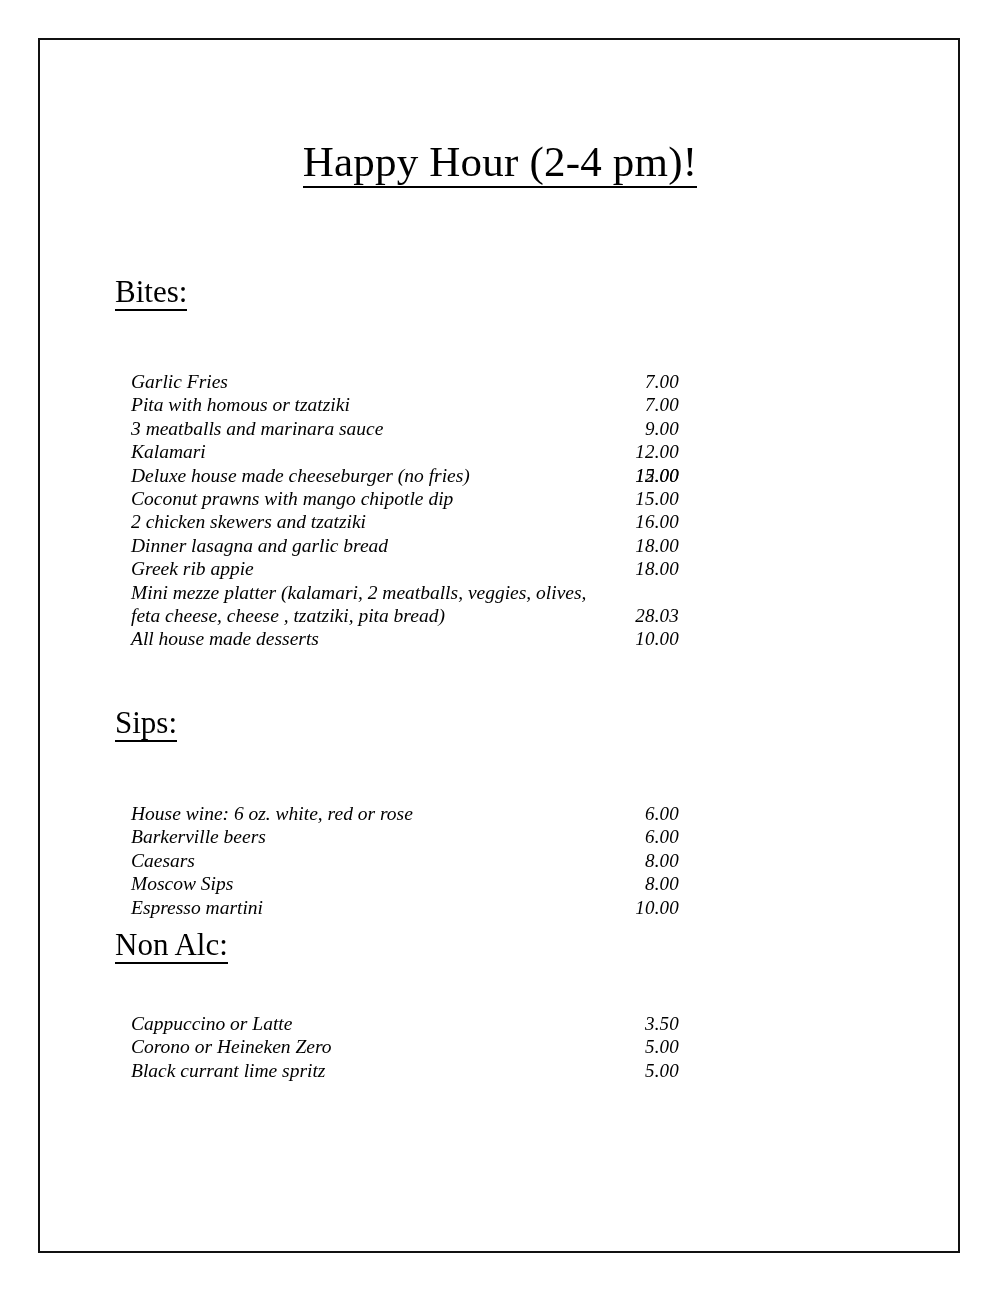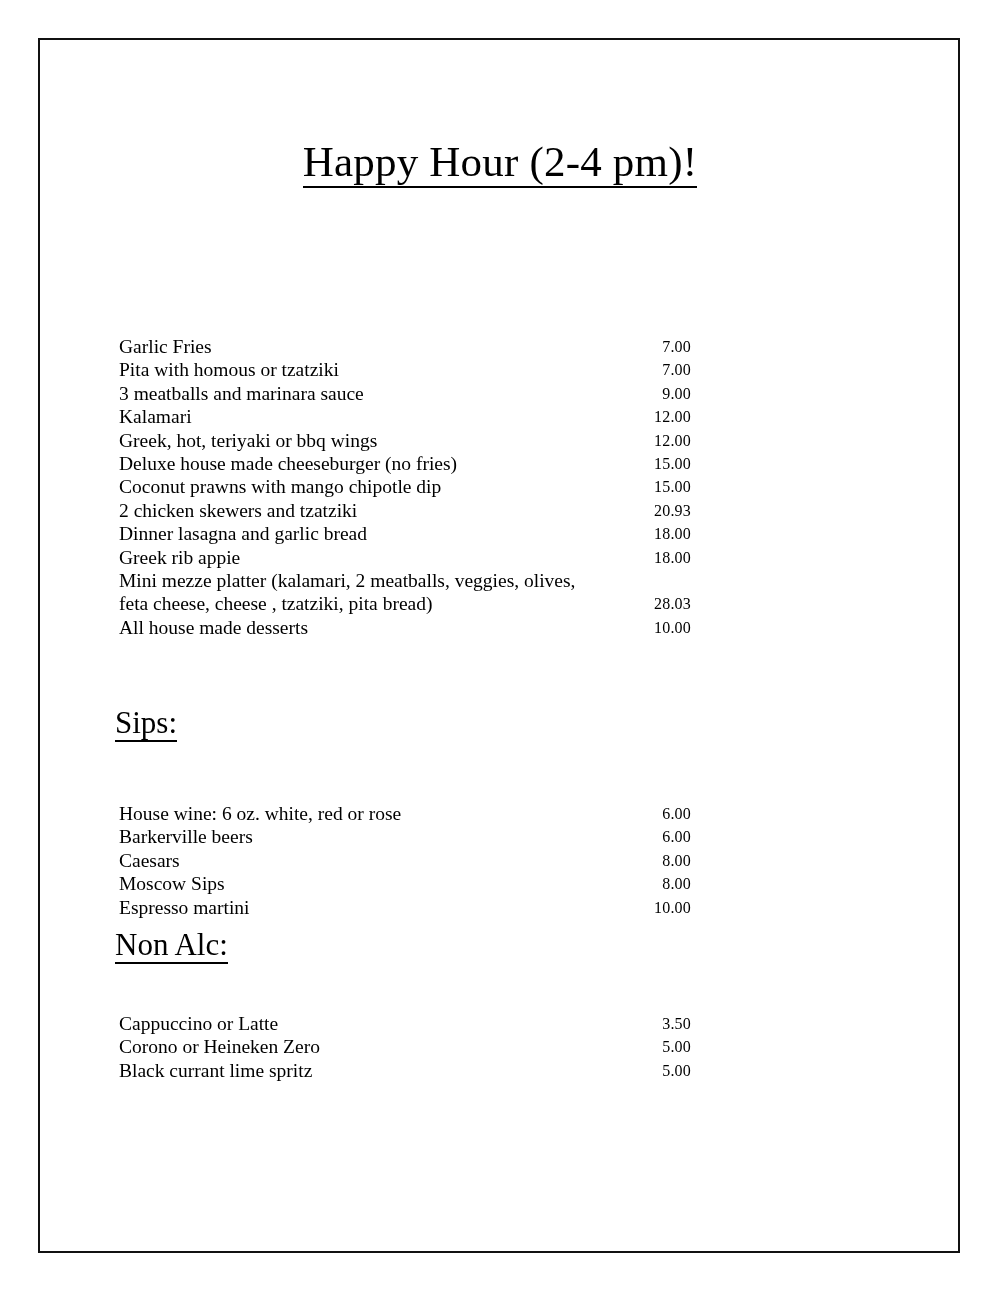--- a/index.html
+++ b/index.html
@@ -68,40 +68,41 @@
     font-weight: normal;
     margin: 0 0 0 0;
   }
   .section-heading .ul {
     display: inline-block;
     border-bottom: 2.5px solid #000;
     padding-bottom: 2px;
   }
 
   .items {
-    margin: 4px;
+    margin: 16px;
     padding: 0;
     list-style: none;
+    font-style: italic;
   }
   .item {
     position: relative;
     font-size: 19.5px;
     line-height: 23.4px;
     white-space: nowrap;
   }
   .item-name {
     display: inline;
   }
   .item-price {
     position: absolute;
     right: 0;
     top: 0;
     width: 90px;
     text-align: right;
-    font-size: 16px;
+    font-size: 19px;
     letter-spacing: 0.2px;
   }
   
   .item.two-line {
     white-space: normal;
   }
   .item.two-line .item-price {
     top: 23.4px;
   }
   .item-line {
@@ -123,52 +124,54 @@
 
 <div class="page-border"></div>
 
 <div class="content">
 
   <div class="menu-title">
     <span class="ul">Happy Hour (2-4 pm)!</span>
   </div>
 
   <div class="section" id="section-bites">
+    <div class="section-heading">
+      <span class="ul">Bites:</span>
+    </div>
     <ul class="items">
       <li class="item">
         <span class="item-name">Garlic Fries</span>
         <span class="item-price">7.00</span>
       </li>
       <li class="item">
         <span class="item-name">Pita with homous or tzatziki</span>
         <span class="item-price">7.00</span>
       </li>
       <li class="item">
         <span class="item-name">3 meatballs and marinara sauce</span>
         <span class="item-price">9.00</span>
       </li>
       <li class="item">
         <span class="item-name">Kalamari</span>
         <span class="item-price">12.00</span>
       </li>
       <li class="item">
-        <span class="item-name">Greek, hot, teriyaki or bbq wings</span>
         <span class="item-price">12.00</span>
       </li>
       <li class="item">
         <span class="item-name">Deluxe house made cheeseburger (no fries)</span>
         <span class="item-price">15.00</span>
       </li>
       <li class="item">
         <span class="item-name">Coconut prawns with mango chipotle dip</span>
         <span class="item-price">15.00</span>
       </li>
       <li class="item">
         <span class="item-name">2 chicken skewers and tzatziki</span>
-        <span class="item-price">20.93</span>
+        <span class="item-price">16.00</span>
       </li>
       <li class="item">
         <span class="item-name">Dinner lasagna and garlic bread</span>
         <span class="item-price">18.00</span>
       </li>
       <li class="item">
         <span class="item-name">Greek rib appie</span>
         <span class="item-price">18.00</span>
       </li>
       <li class="item two-line">

